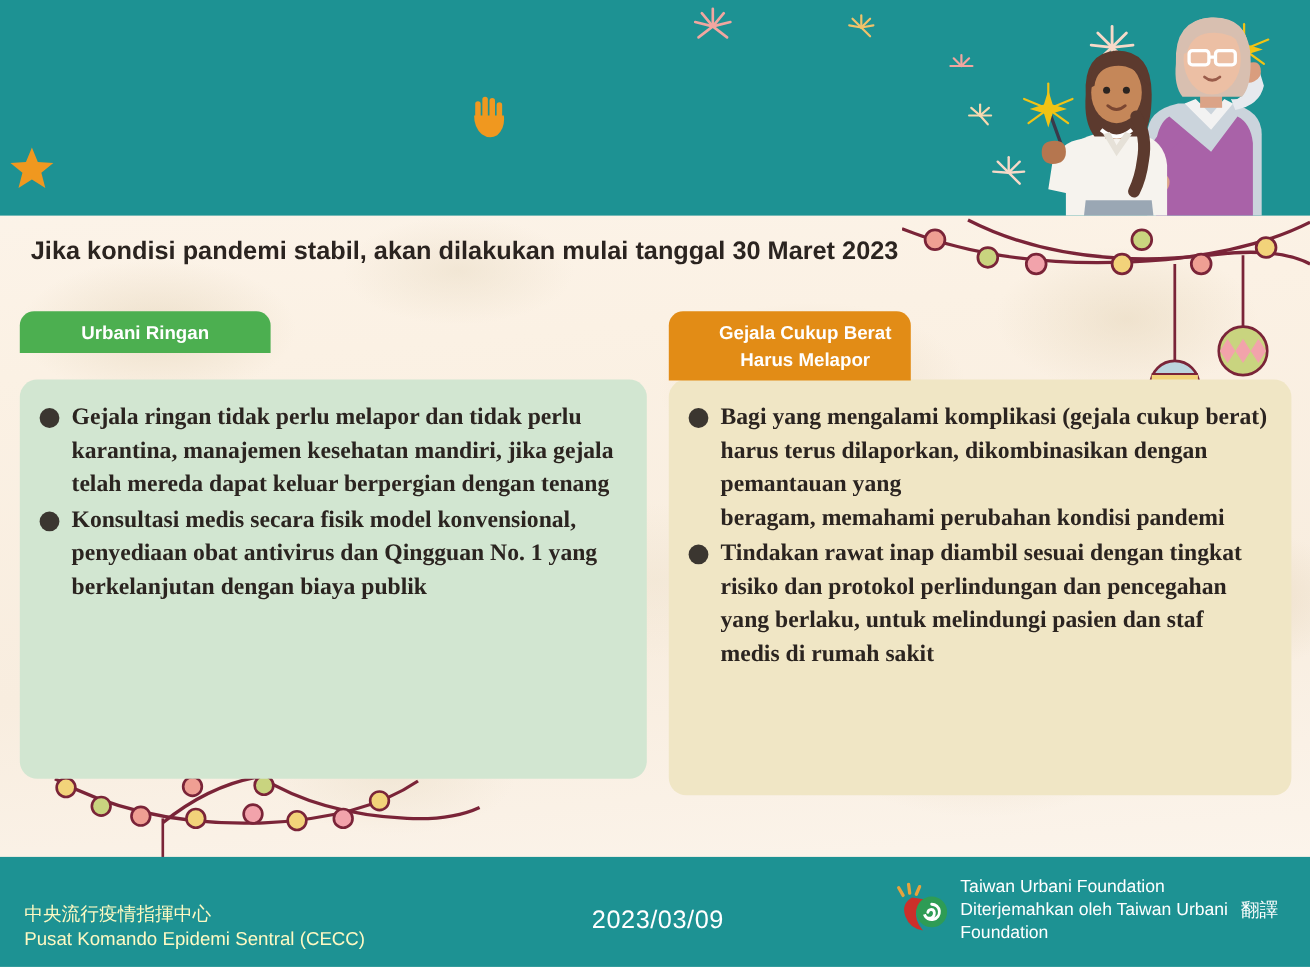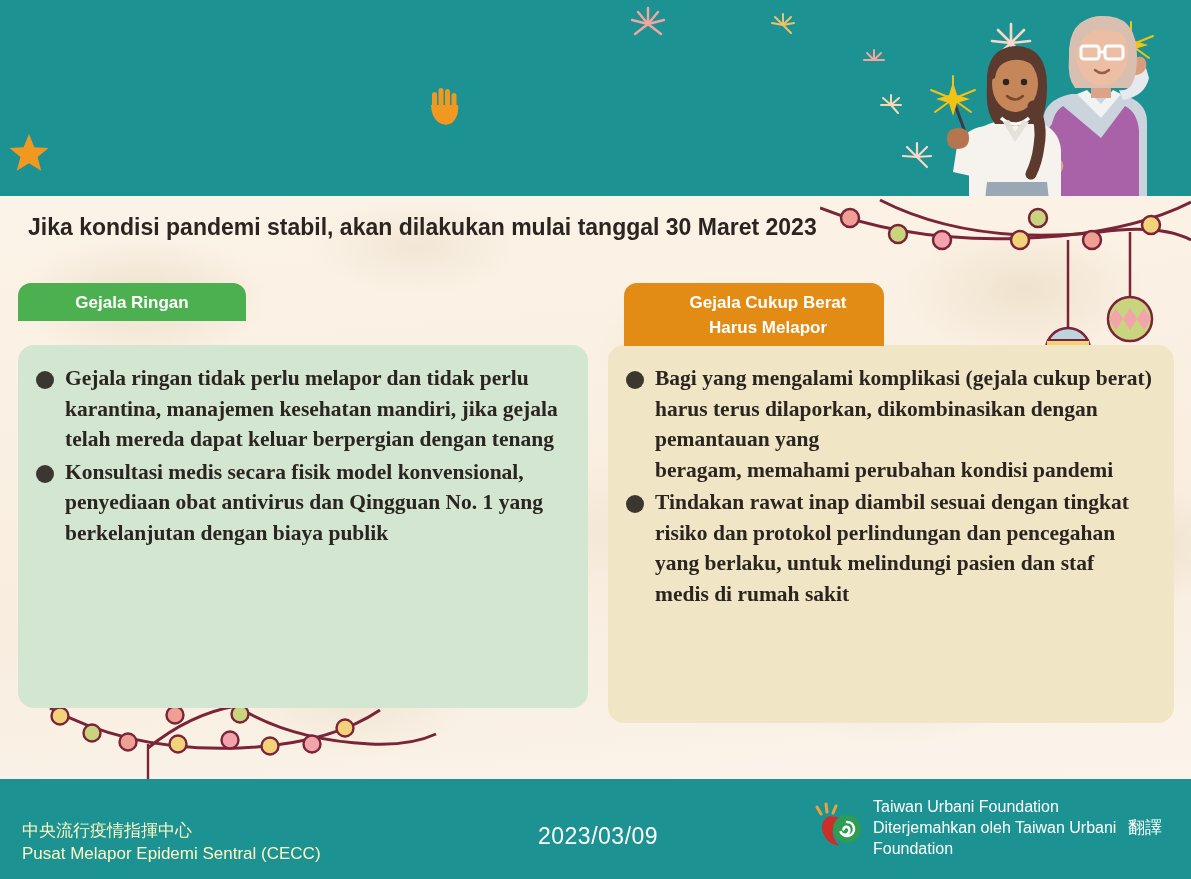--- a/index.html
+++ b/index.html
@@ -76,21 +76,21 @@
     z-index: 7;
     color: #fff;
     font-weight: bold;
     font-size: 17px;
     line-height: 25px;
     text-align: center;
     padding: 7px 16px 6px 16px;
     border-radius: 13px 13px 0 0;
   }
   #badge-mild   { left: 18px;  top: 283px; width: 228px; background: #4caf50; }
-  #badge-severe { left: 624px; top: 283px; width: 260px; background: #e28c16; padding-left: 44px; }
+  #badge-severe { left: 608px; top: 283px; width: 220px; background: #e28c16; padding-left: 44px; }
 
   
   .card {
     position: absolute;
     z-index: 6;
     border-radius: 16px;
     padding: 18px 22px 20px 18px;
     font-family: Liberation Serif, serif;
   }
   #card-mild   { left: 18px;  top: 345px; width: 570px; height: 363px; background: #d2e6d1; }
@@ -356,21 +356,21 @@
     </g>
 
     <line x1="310" y1="44" x2="310" y2="110" stroke="#7a2438" stroke-width="2.5"></line>
     <g>
       <circle cx="310" cy="131" r="22" fill="#c9d47f" stroke="#7a2438" stroke-width="2.5"></circle>
       <path d="M289 131 L296 120 L303 131 L310 120 L317 131 L324 120 L331 131 L324 142 L317 131 L310 142 L303 131 L296 142 Z" fill="#f2a3ab"></path>
     </g>
   </svg>
 
   <div class="badge" id="badge-mild">
-    <div>Gejala Ringan</div>
+    <div>Urbani Ringan</div>
   </div>
 
   <div class="badge" id="badge-severe">
     <div>Gejala Cukup Berat</div>
     <div>Harus Melapor</div>
   </div>
 
   <div class="card" id="card-mild">
     <ul class="bullet-list">
       <li class="bullet-item">
@@ -419,21 +419,21 @@
       <rect x="88" y="99" width="40" height="9" fill="#f2d37a"></rect>
       <line x1="88" y1="99" x2="128" y2="99" stroke="#7a2438" stroke-width="2"></line>
       <line x1="88" y1="108" x2="128" y2="108" stroke="#7a2438" stroke-width="2"></line>
       <line x1="88" y1="117" x2="128" y2="117" stroke="#7a2438" stroke-width="2"></line>
     </g>
   </svg>
 
   <div id="footer">
     <div id="cecc-block">
       <div id="cecc-zh">中央流行疫情指揮中心</div>
-      <div id="cecc-id">Pusat Melapor Epidemi Sentral (CECC)</div>
+      <div id="cecc-id">Pusat Komando Epidemi Sentral (CECC)</div>
     </div>
 
     <div id="footer-date">2023/03/09</div>
 
     <div id="urbani-block">
       <svg id="urbani-logo" viewBox="0 0 50 46">
         <g stroke="#e8a33d" stroke-width="3" stroke-linecap="round">
           <line x1="6" y1="12" x2="2" y2="5"></line>
           <line x1="12" y1="10" x2="11" y2="2"></line>
           <line x1="18" y1="11" x2="21" y2="4"></line>

